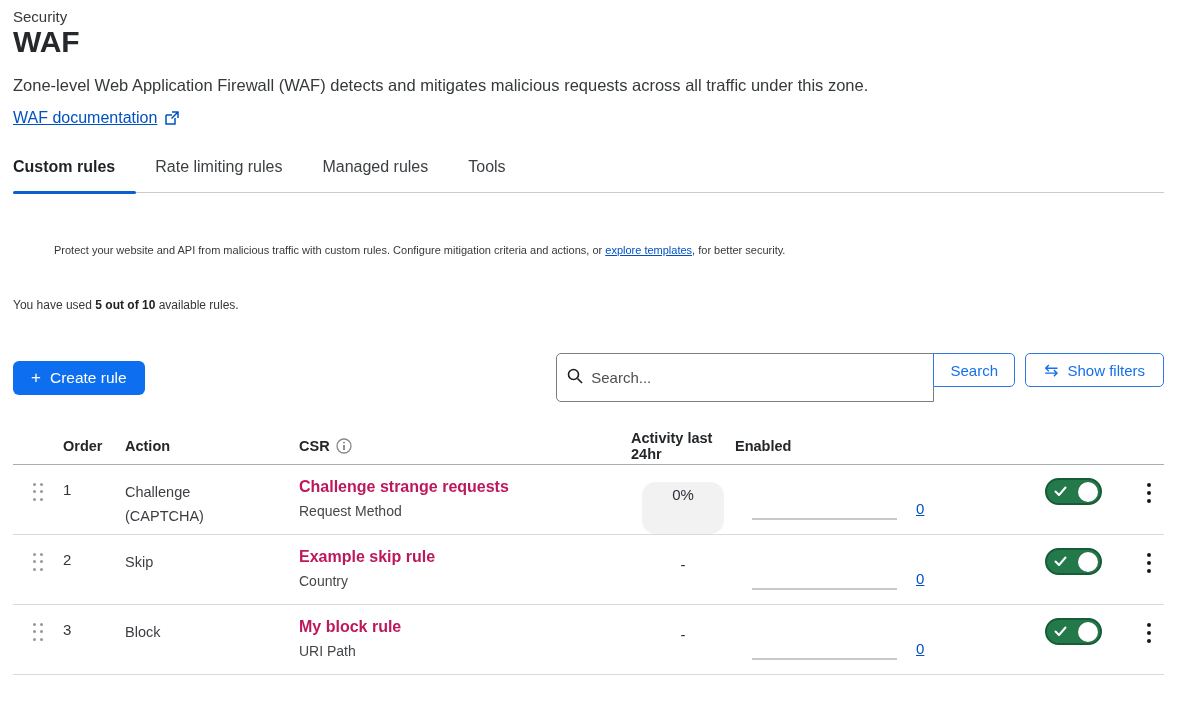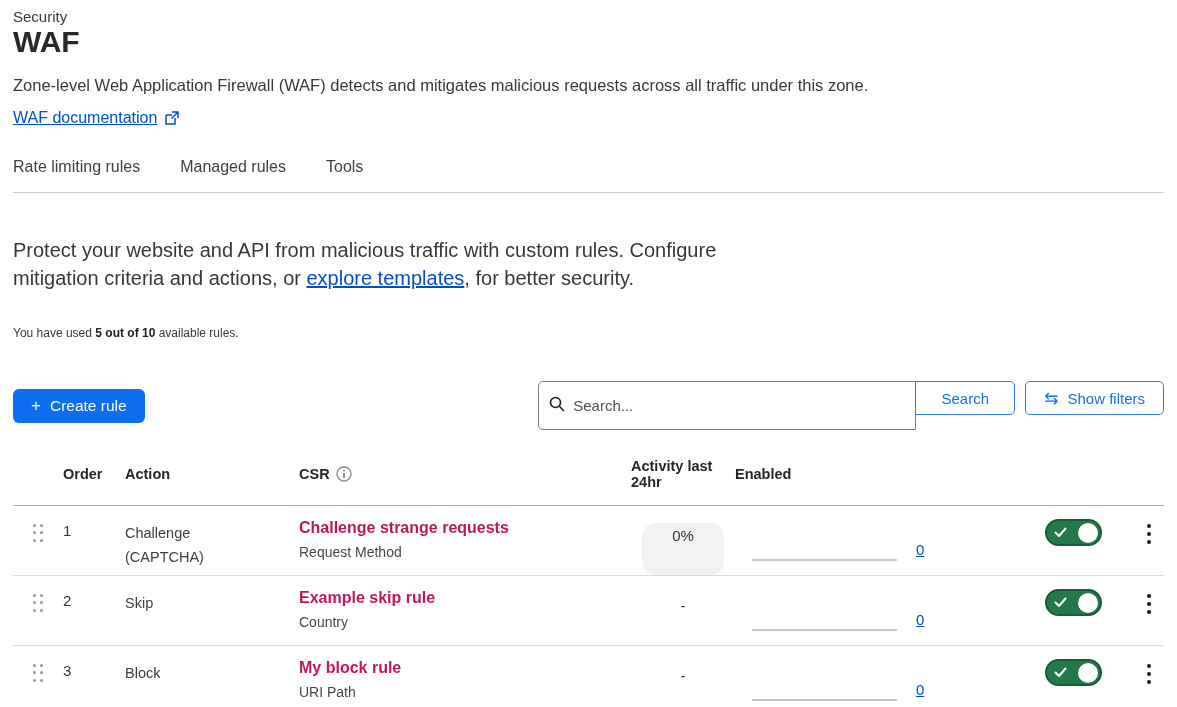--- a/index.html
+++ b/index.html
@@ -23,21 +23,21 @@
   
   .tabs { margin-top: 31px; display: flex; border-bottom: 1px solid #c9cbcd; }
   .tab { font-size: 16px; color: #3d4043; padding: 0 21px 16px 0; margin-right: 19px; cursor: pointer; position: relative; }
   .tab.active { font-weight: 700; color: #1f2225; }
   .tab.active::after {
     content: ""; position: absolute; left: 0; right: 0; bottom: -2px;
     height: 3px; background: #0c5fd0; border-radius: 2px;
   }
 
   
-  .intro { margin-top: 43px; font-size: 20px; line-height: 28px; max-width: 745px; color: #36393a; }
+  .intro { margin-top: 43px; font-size: 11px; line-height: 28px; max-width: 745px; color: #36393a; margin-left: 41px; }
   .usage { margin-top: 34px; font-size: 12px; }
   .usage b { color: #222; }
 
   
   .toolbar { margin-top: 41px; display: flex; justify-content: space-between; align-items: center; }
   .btn-primary {
     display: inline-flex; align-items: center; gap: 9px;
     background: #0d6ef0; color: #fff; border: none; border-radius: 6px;
     height: 34px; padding: 0 18px; font-size: 15.5px; cursor: pointer;
     font-family: inherit;
@@ -53,28 +53,28 @@
   .search-input {
     border: none; outline: none; flex: 1; margin-left: 8px;
     font-size: 15px; font-family: inherit; color: #333; background: transparent;
   }
   .search-input::placeholder { color: #4d5053; }
   .btn-outline {
     background: #fff; border: 1px solid #2f78e0; color: #1670eb;
     font-size: 15px; height: 34px; cursor: pointer; font-family: inherit;
     display: inline-flex; align-items: center; justify-content: center;
   }
-  .btn-search { width: 100px; border-radius: 0 5px 5px 0; margin-left: -1px; }
+  .btn-search { width: 82px; border-radius: 0 5px 5px 0; margin-left: -1px; }
   .btn-filters { margin-left: 10px; border-radius: 5px; padding: 0 18px; gap: 9px; }
   .btn-filters .swap-glyph { font-size: 17px; }
 
   
   .rules-table { margin-top: 28px; }
   .tgrid { display: grid; grid-template-columns: 50px 62px 174px 332px 104px 310px 88px 1fr; }
-  .thead { border-bottom: 1px solid #aaadb0; padding-bottom: 15px; }
+  .thead { border-bottom: 1px solid #aaadb0; padding-bottom: 2px; }
   .th { font-size: 14.5px; font-weight: 700; color: #24272a; display: flex; align-items: center; gap: 6px; }
   .trow { border-bottom: 1px solid #d9dadb; height: 70px; }
   .cell { padding-top: 14px; }
 
   .drag-cell { display: flex; justify-content: center; padding-top: 18px; }
   .drag-handle { display: grid; grid-template-columns: 3px 3px; gap: 4px 4px; cursor: grab; height: 18px; }
   .drag-handle i { width: 3px; height: 3px; border-radius: 50%; background: #94989d; }
 
   .order-cell { font-size: 15px; color: #33363a; padding-top: 16px; }
   .action-cell { font-size: 14.5px; color: #3b3e42; max-width: 100px; line-height: 24px; padding-top: 15px; }
@@ -118,20 +118,21 @@
     <a class="text-link">WAF documentation</a>
     <span class="ext-icon">
       <svg width="15" height="15" viewBox="0 0 15 15">
           <path d="M2 4 h6 M2 4 v9 h9 v-6" fill="none" stroke="#0051c3" stroke-width="1.5"></path>
           <path d="M8 1 h6 v6 M14 1 L7.5 7.5" fill="none" stroke="#0051c3" stroke-width="1.5"></path>
         </svg>
     </span>
   </div>
 
   <div class="tabs">
+    <div class="tab active">Custom rules</div>
     <div class="tab">Rate limiting rules</div>
     <div class="tab">Managed rules</div>
     <div class="tab">Tools</div>
   </div>
 
   <p class="intro"><span>Protect your website and API from malicious traffic with custom rules. Configure mitigation criteria and actions, or </span><a class="text-link">explore templates</a><span>, for better security.</span></p>
 
   <p class="usage"><span>You have used </span><b>5 out of 10</b><span> available rules.</span></p>
 
   <div class="toolbar">

